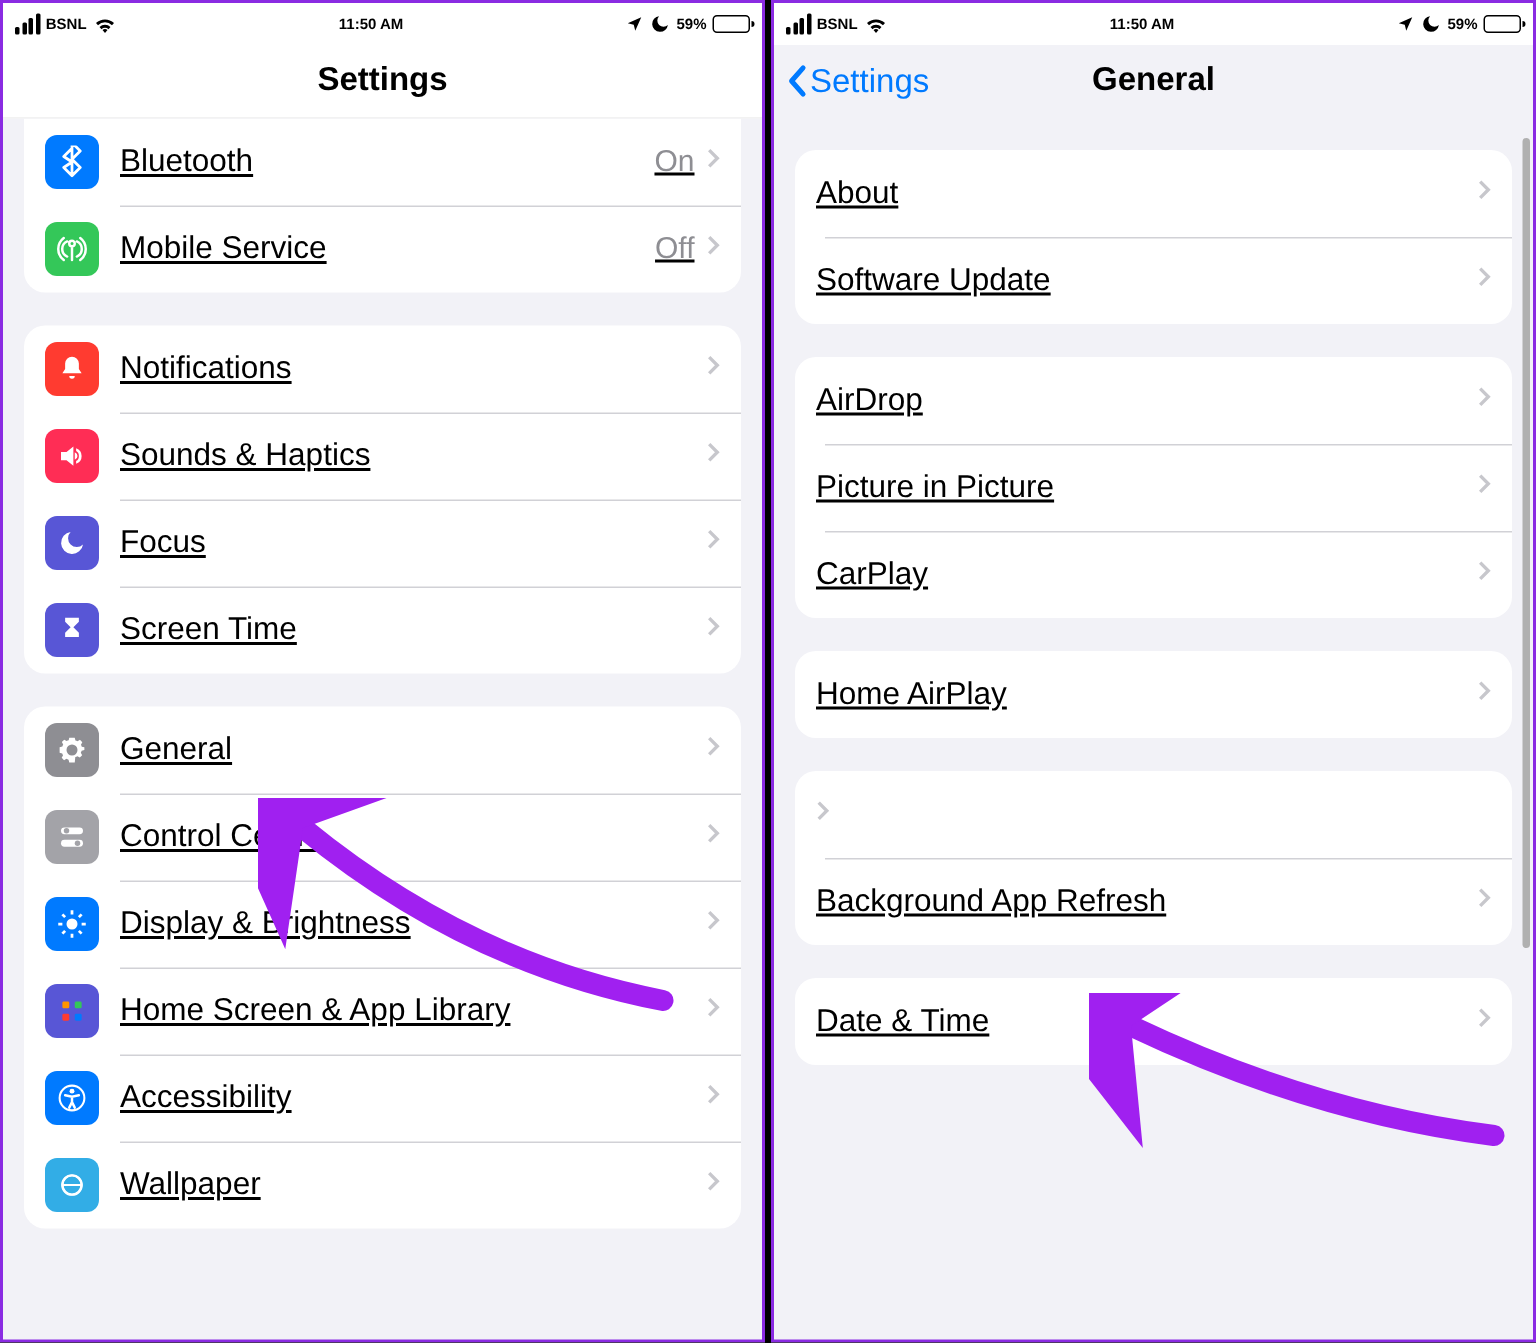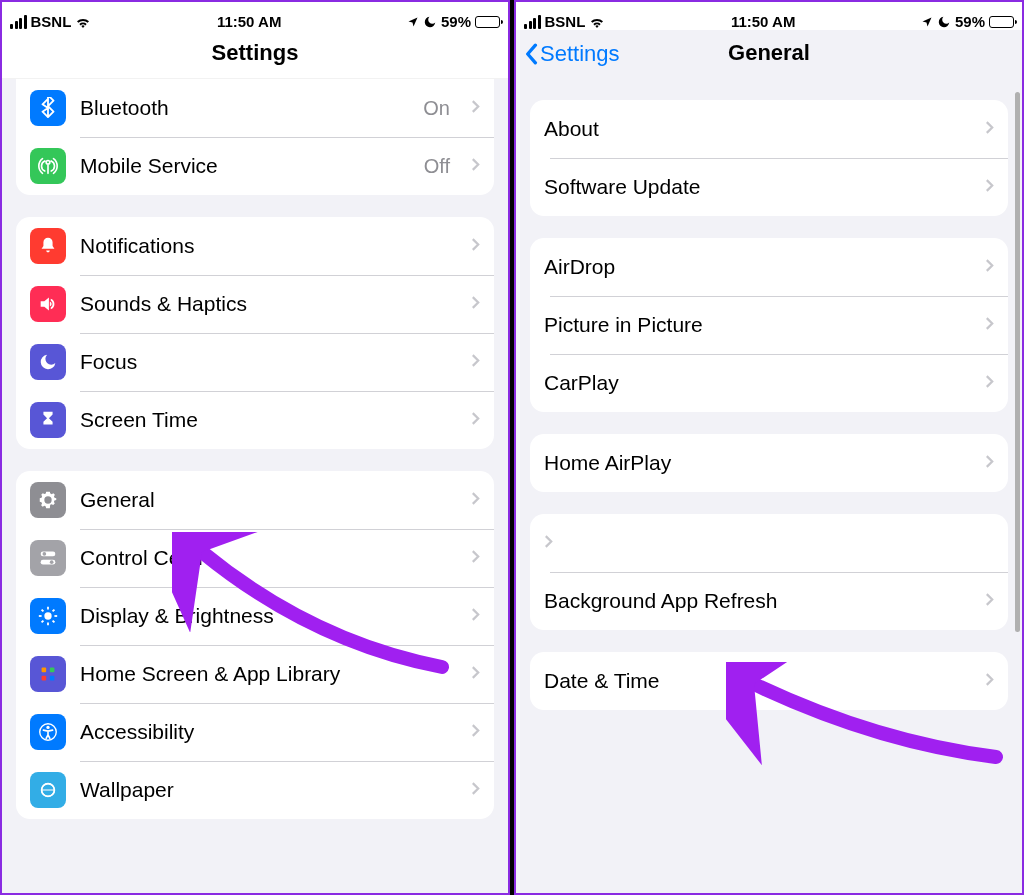--- a/index.html
+++ b/index.html
@@ -19,23 +19,23 @@
     overflow: hidden;
     display: flex;
     flex-direction: column;
   }
   .phone + .phone { margin-left: 4px; }
   
   .status-bar {
     height: 28px;
     background: #fff;
     display: flex;
-    align-items: flex-end;
+    align-items: center;
     padding: 0 8px;
-    font-size: 15px;
+    font-size: 10px;
     font-weight: 600;
   }
   .status-left { display: flex; align-items: center; gap: 4px; }
   .bars { display: inline-flex; align-items: flex-end; gap: 1.5px; }
   .bars span { display: inline-block; width: 3px; background: #000; border-radius: 1px; }
   .bars span:nth-child(1){height:5px}.bars span:nth-child(2){height:8px}.bars span:nth-child(3){height:11px}.bars span:nth-child(4){height:14px}
   .wifi { width:16px; height:12px; }
   .status-center { flex:1; text-align:center; font-weight:600; }
   .status-right { display:flex; align-items:center; gap:4px; font-weight:700; }
   .battery {
@@ -52,21 +52,21 @@
     position: relative;
     border-bottom: 0.5px solid rgba(0,0,0,0.05);
   }
   .nav-title { font-size: 22px; font-weight:700; text-align:center; }
   .nav-back {
     position:absolute; left:8px; top:50%; transform:translateY(-50%);
     color:#007aff; font-size:22px; display:flex; align-items:center; gap:2px;
   }
   .nav-back svg { width:14px; height:22px; }
   
-  .scroll { flex:1; overflow-y:auto; }
+  .scroll { flex:1; overflow-y:auto;text-decoration:underline; }
   
   .group {
     margin: 22px 14px 0 14px;
     background:#fff;
     border-radius:14px;
     overflow:hidden;
   }
   .group.first { margin-top:0; border-top-left-radius:0; border-top-right-radius:0;}
   .row {
     display:flex; align-items:center;
@@ -85,21 +85,21 @@
   .phone-right .row + .row::before { left: 20px; }
   .icon-wrap {
     width: 36px; height:36px;
     border-radius:8px;
     display:flex; align-items:center; justify-content:center;
     margin-right: 14px;
     flex-shrink:0;
   }
   .icon-wrap svg { width:22px; height:22px; fill:#fff; }
   .label { flex:1; font-size:21px; color:#000; }
-  .value { font-size:20px; color:#8e8e93; margin-right:21px; }
+  .value { font-size:20px; color:#8e8e93; margin-right:8px; }
   .chev { color:#c7c7cc; }
   .chev svg { width:9px; height:15px; stroke:#c7c7cc; stroke-width:2.5; fill:none; }
   
   .c-blue{background:#007aff}.c-green{background:#34c759}.c-red{background:#ff3b30}
   .c-redpink{background:#ff2d55}.c-purple{background:#5856d6}.c-grey{background:#8e8e93}
   .c-midgrey{background:#a3a3a8}.c-bright{background:#007aff}
   .c-cyan{background:#32ade6}
   
   .annot-arrow {
     position:absolute; pointer-events:none; z-index:20;

